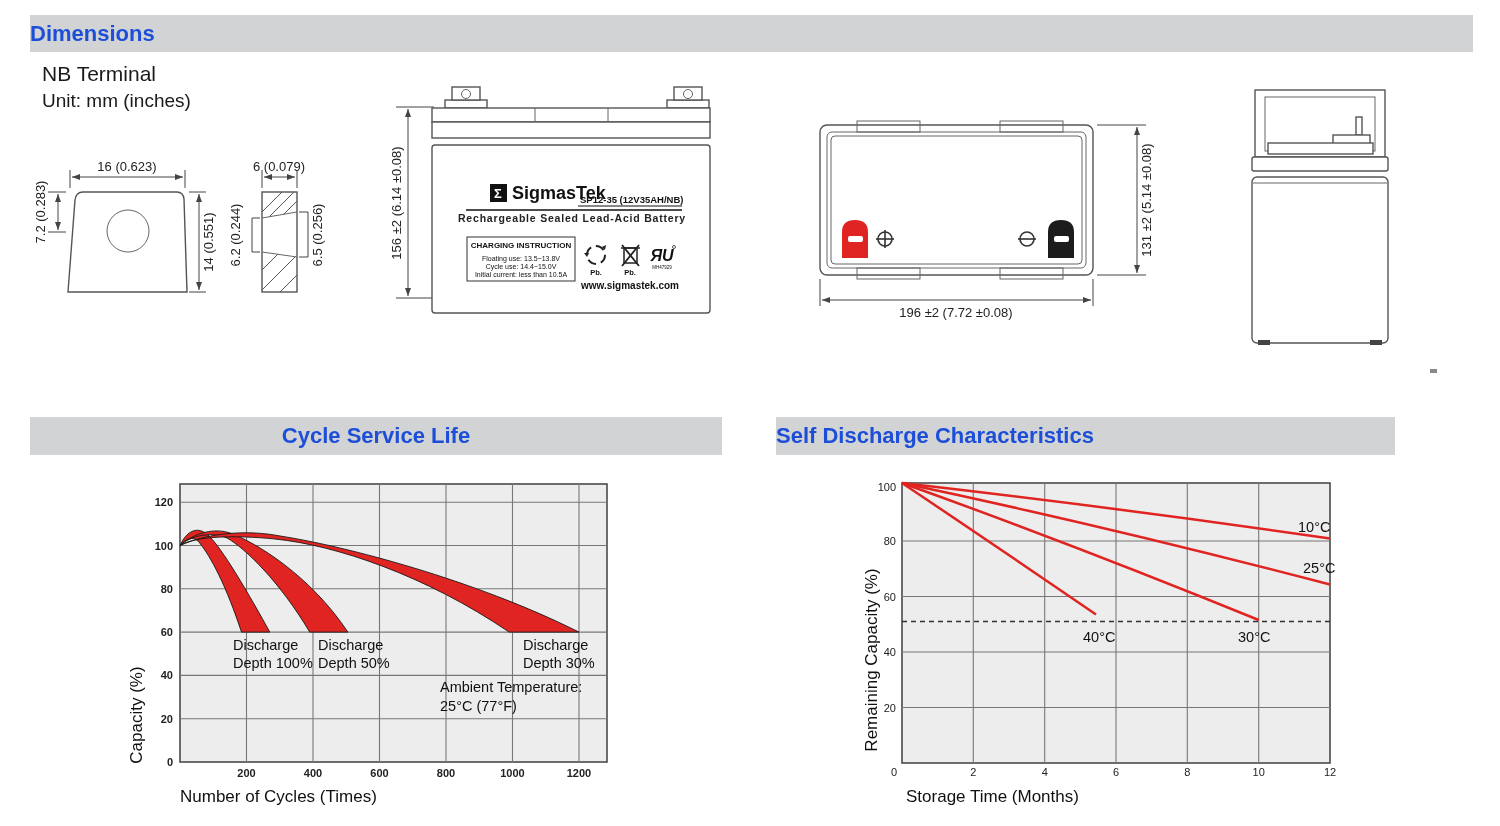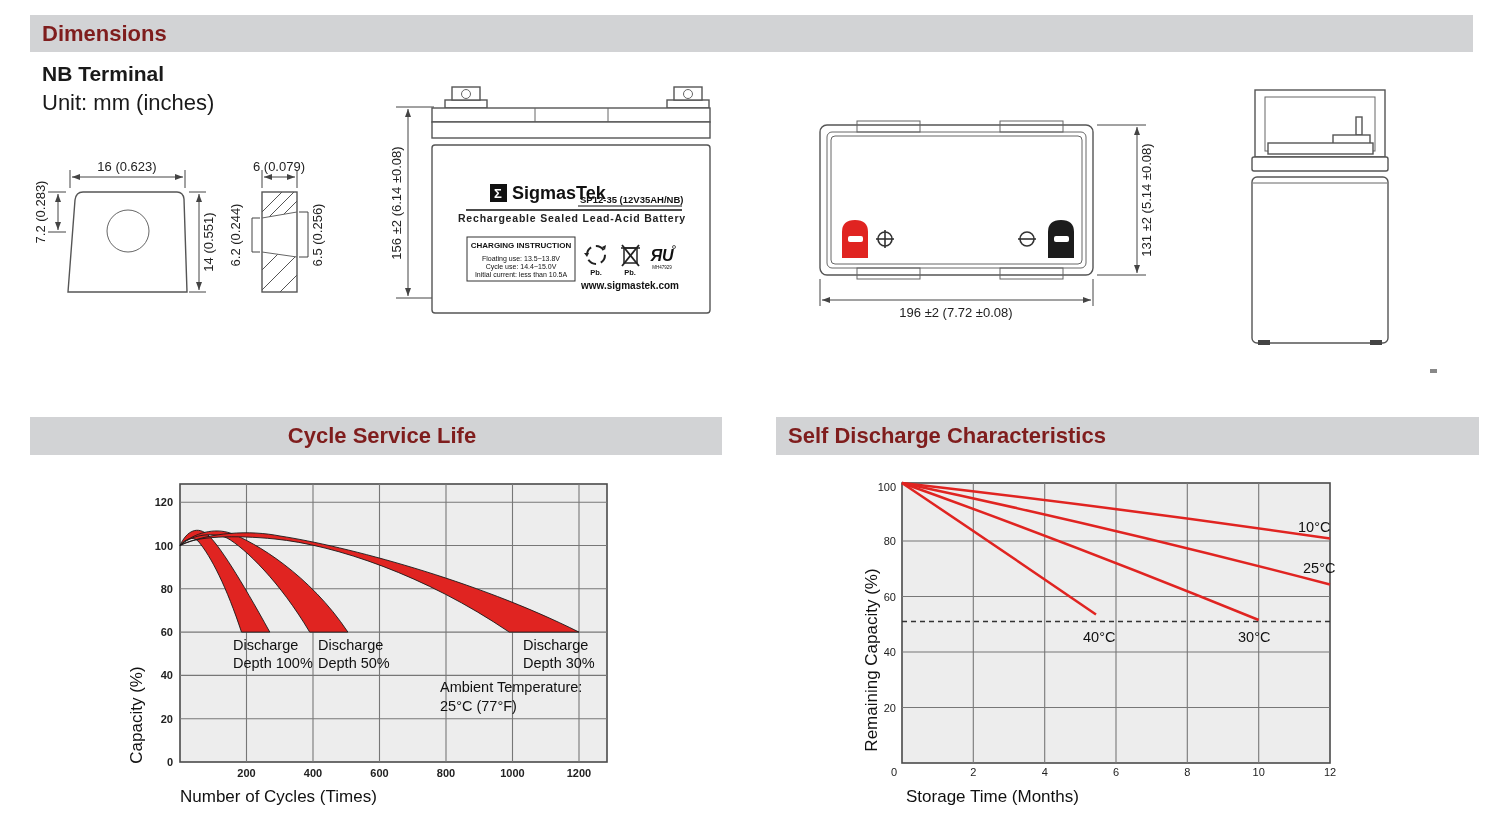--- a/index.html
+++ b/index.html
@@ -1,22 +1,22 @@
 <!DOCTYPE html>
 <html><head>
 <meta charset="utf-8">
 <style>
   html,body{margin:0;padding:0;background:#fff;}
   .page{position:relative;width:1500px;height:826px;background:#ffffff;overflow:hidden;
         font-family:"Liberation Sans","DejaVu Sans",sans-serif;color:#1a1a1a;}
   .abs{position:absolute;}
-  .secbar{background:#d2d3d5;font-weight:bold;font-size:22px;color:#7f1d1d;
-          display:flex;align-items:center;padding-left:12px;box-sizing:border-box;}
-  .nbterm{font-weight:bold;font-size:21px;}
-  .unit{font-size:22px;}
+  .secbar{background:#d2d3d5;font-weight:bold;font-size:22px;color:#1d4ed8;
+          display:flex;align-items:center;box-sizing:border-box;}
+  .nbterm{font-weight:normal;font-size:21px;}
+  .unit{font-size:19px;}
   svg text{font-family:"Liberation Sans","DejaVu Sans",sans-serif;}
   .dimtxt{font-size:13px;fill:#222;}
   .dln{stroke:#444;stroke-width:1;fill:none;}
   .oln{stroke:#555;stroke-width:1.4;fill:#fff;}
   .oln2{stroke:#666;stroke-width:1;fill:none;}
   .grid{stroke:#777;stroke-width:1.1;}
   .pborder{fill:#ededed;stroke:#4a4a4a;stroke-width:1.6;}
   .tick{font-size:11px;fill:#222;font-weight:bold;}
   .tick2{font-size:11px;fill:#222;}
   .axis{font-size:17px;fill:#111;}
@@ -205,21 +205,21 @@
     <line x1="8" y1="98" x2="142" y2="98" class="oln2"></line>
     <rect x="13" y="255" width="12" height="5" fill="#444"></rect>
     <rect x="125" y="255" width="12" height="5" fill="#444"></rect>
   </svg>
 
   <div class="abs speck" style="left:1430px;top:369px;width:7px;height:4px;"></div>
 
   <div class="abs secbar" style="left:30px;top:417px;width:692px;height:38px;justify-content:center;">
     <span>Cycle Service Life</span>
   </div>
-  <div class="abs secbar" style="left:776px;top:417px;width:703px;height:38px;">
+  <div class="abs secbar" style="left:776px;top:417px;width:619px;height:38px;">
     <span>Self Discharge Characteristics</span>
   </div>
 
   <svg class="abs" style="left:115px;top:470px;" width="560" height="350" viewBox="0 0 560 350">
     <rect x="65" y="14" width="427" height="278" class="pborder"></rect>
     <g class="grid">
       <line x1="131.5" y1="14" x2="131.5" y2="292"></line>
         <line x1="198" y1="14" x2="198" y2="292"></line>
       <line x1="264.5" y1="14" x2="264.5" y2="292"></line>
         <line x1="331" y1="14" x2="331" y2="292"></line>

